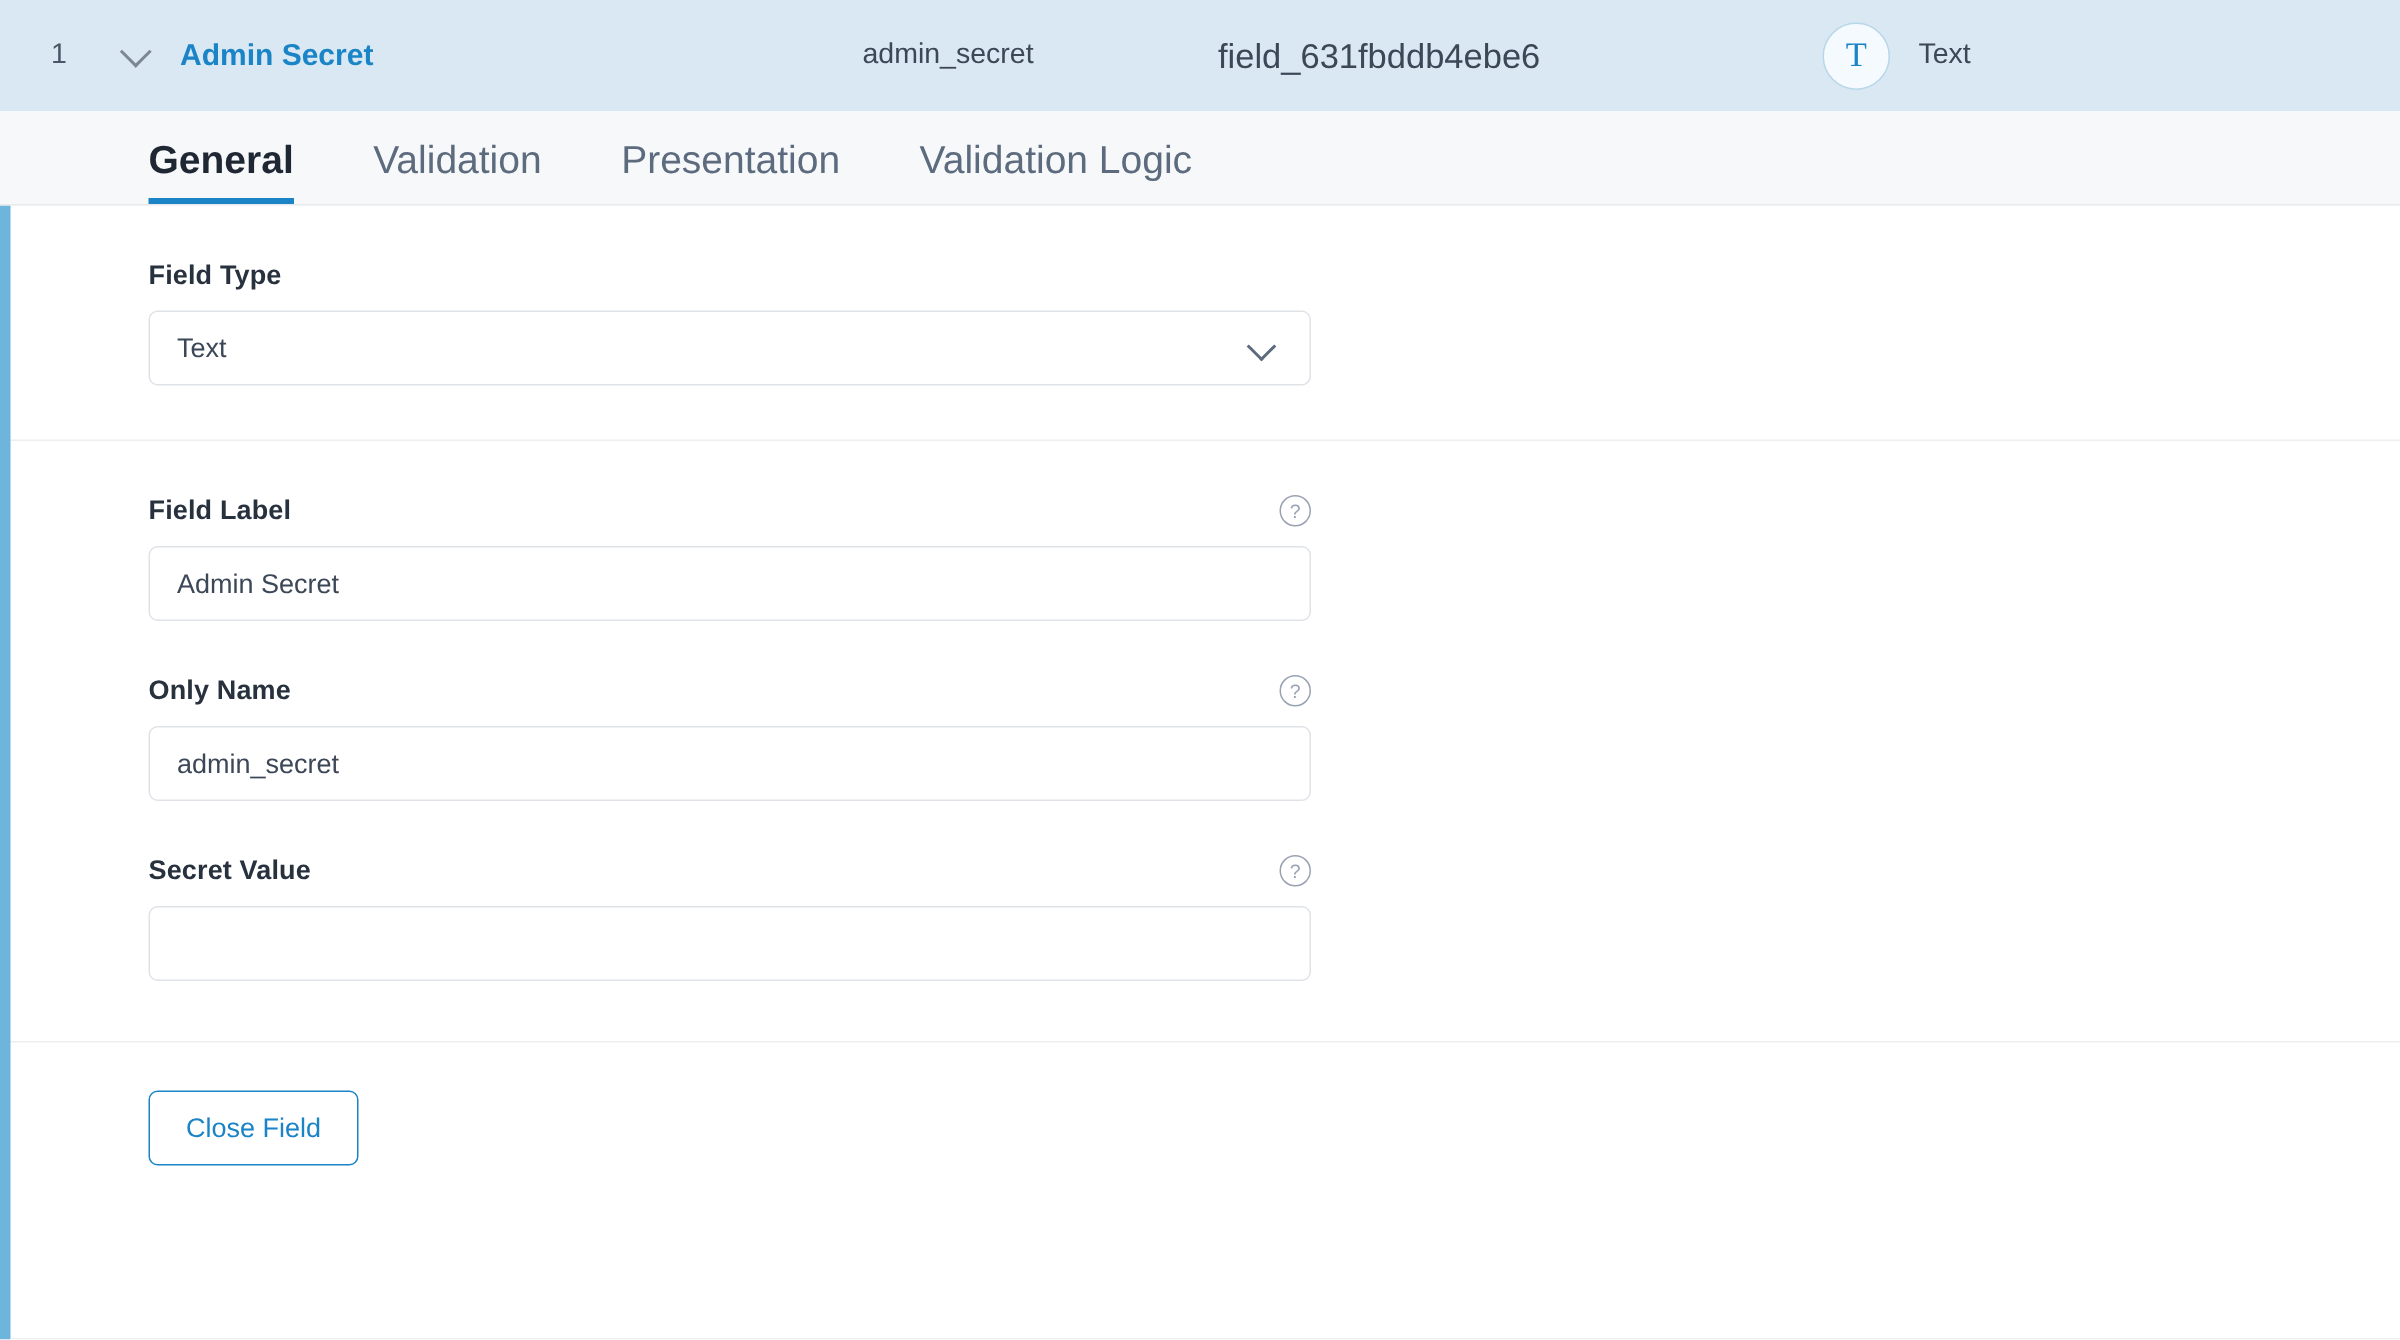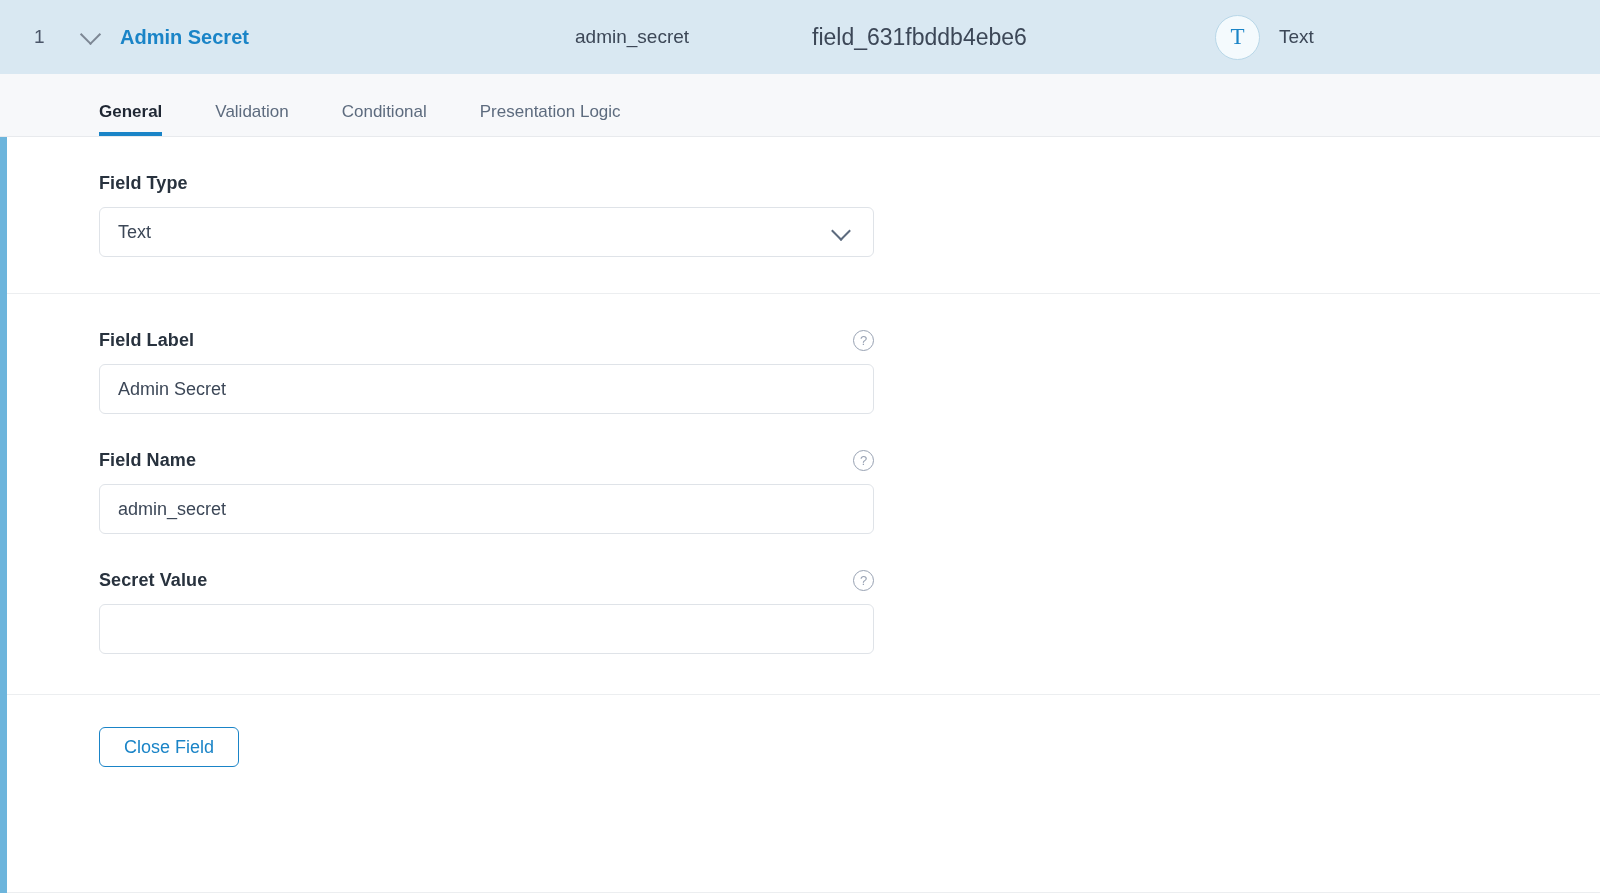--- a/index.html
+++ b/index.html
@@ -119,21 +119,21 @@
     height: 63px;
     background: #f7f8fa;
     border-bottom: 1px solid #e8eaed;
     display: flex;
     align-items: flex-end;
     padding-left: 99px;
     box-sizing: border-box;
   }
   .tab {
     position: relative;
-    font-size: 17px;
+    font-size: 26px;
     color: #5d6b7e;
     padding: 0 0 14px 0;
     margin-right: 53px;
     cursor: pointer;
     white-space: nowrap;
   }
   .tab.active {
     color: #1f2733;
     font-weight: 700;
   }
@@ -271,21 +271,21 @@
   }
 
   
   .footer {
     padding: 32px 0 0 99px;
   }
   .btn-secondary {
     display: inline-flex;
     align-items: center;
     justify-content: center;
-    height: 40px;
+    height: 50px;
     padding: 0 24px;
     border: 1.5px solid #1a84c7;
     border-radius: 6px;
     background: #ffffff;
     color: #1a84c7;
     font-size: 18px;
     font-family: "Liberation Sans", sans-serif;
     cursor: pointer;
     box-sizing: border-box;
   }
@@ -321,22 +321,22 @@
       <span class="type-badge">T</span>
       <span class="fh-type-text">Text</span>
     </div>
   </div>
 
   <div class="accent-rail"></div>
 
   <div class="tab-strip">
     <div class="tab active">General</div>
     <div class="tab">Validation</div>
-    <div class="tab">Conditional</div>
-    <div class="tab">Presentation Logic</div>
+    <div class="tab">Presentation</div>
+    <div class="tab">Validation Logic</div>
   </div>
 
   <div class="section">
     <div class="block">
       <div class="row-label">
         <span class="f-label">Field Type</span>
       </div>
       <div class="select-wrap">
         <div class="select-box">Text</div>
         <span class="select-chev"></span>
@@ -352,21 +352,21 @@
     <div class="block">
       <div class="row-label">
         <span class="f-label">Field Label</span>
         <span class="help-icon">?</span>
       </div>
       <input class="text-input" type="text" value="Admin Secret" style="">
     </div>
 
     <div class="block">
       <div class="row-label">
-        <span class="f-label">Field Name</span>
+        <span class="f-label">Only Name</span>
         <span class="help-icon">?</span>
       </div>
       <input class="text-input" type="text" value="admin_secret" style="">
     </div>
 
 
     <div class="block">
       <div class="row-label">
         <span class="f-label">Secret Value</span>
         <span class="help-icon">?</span>

